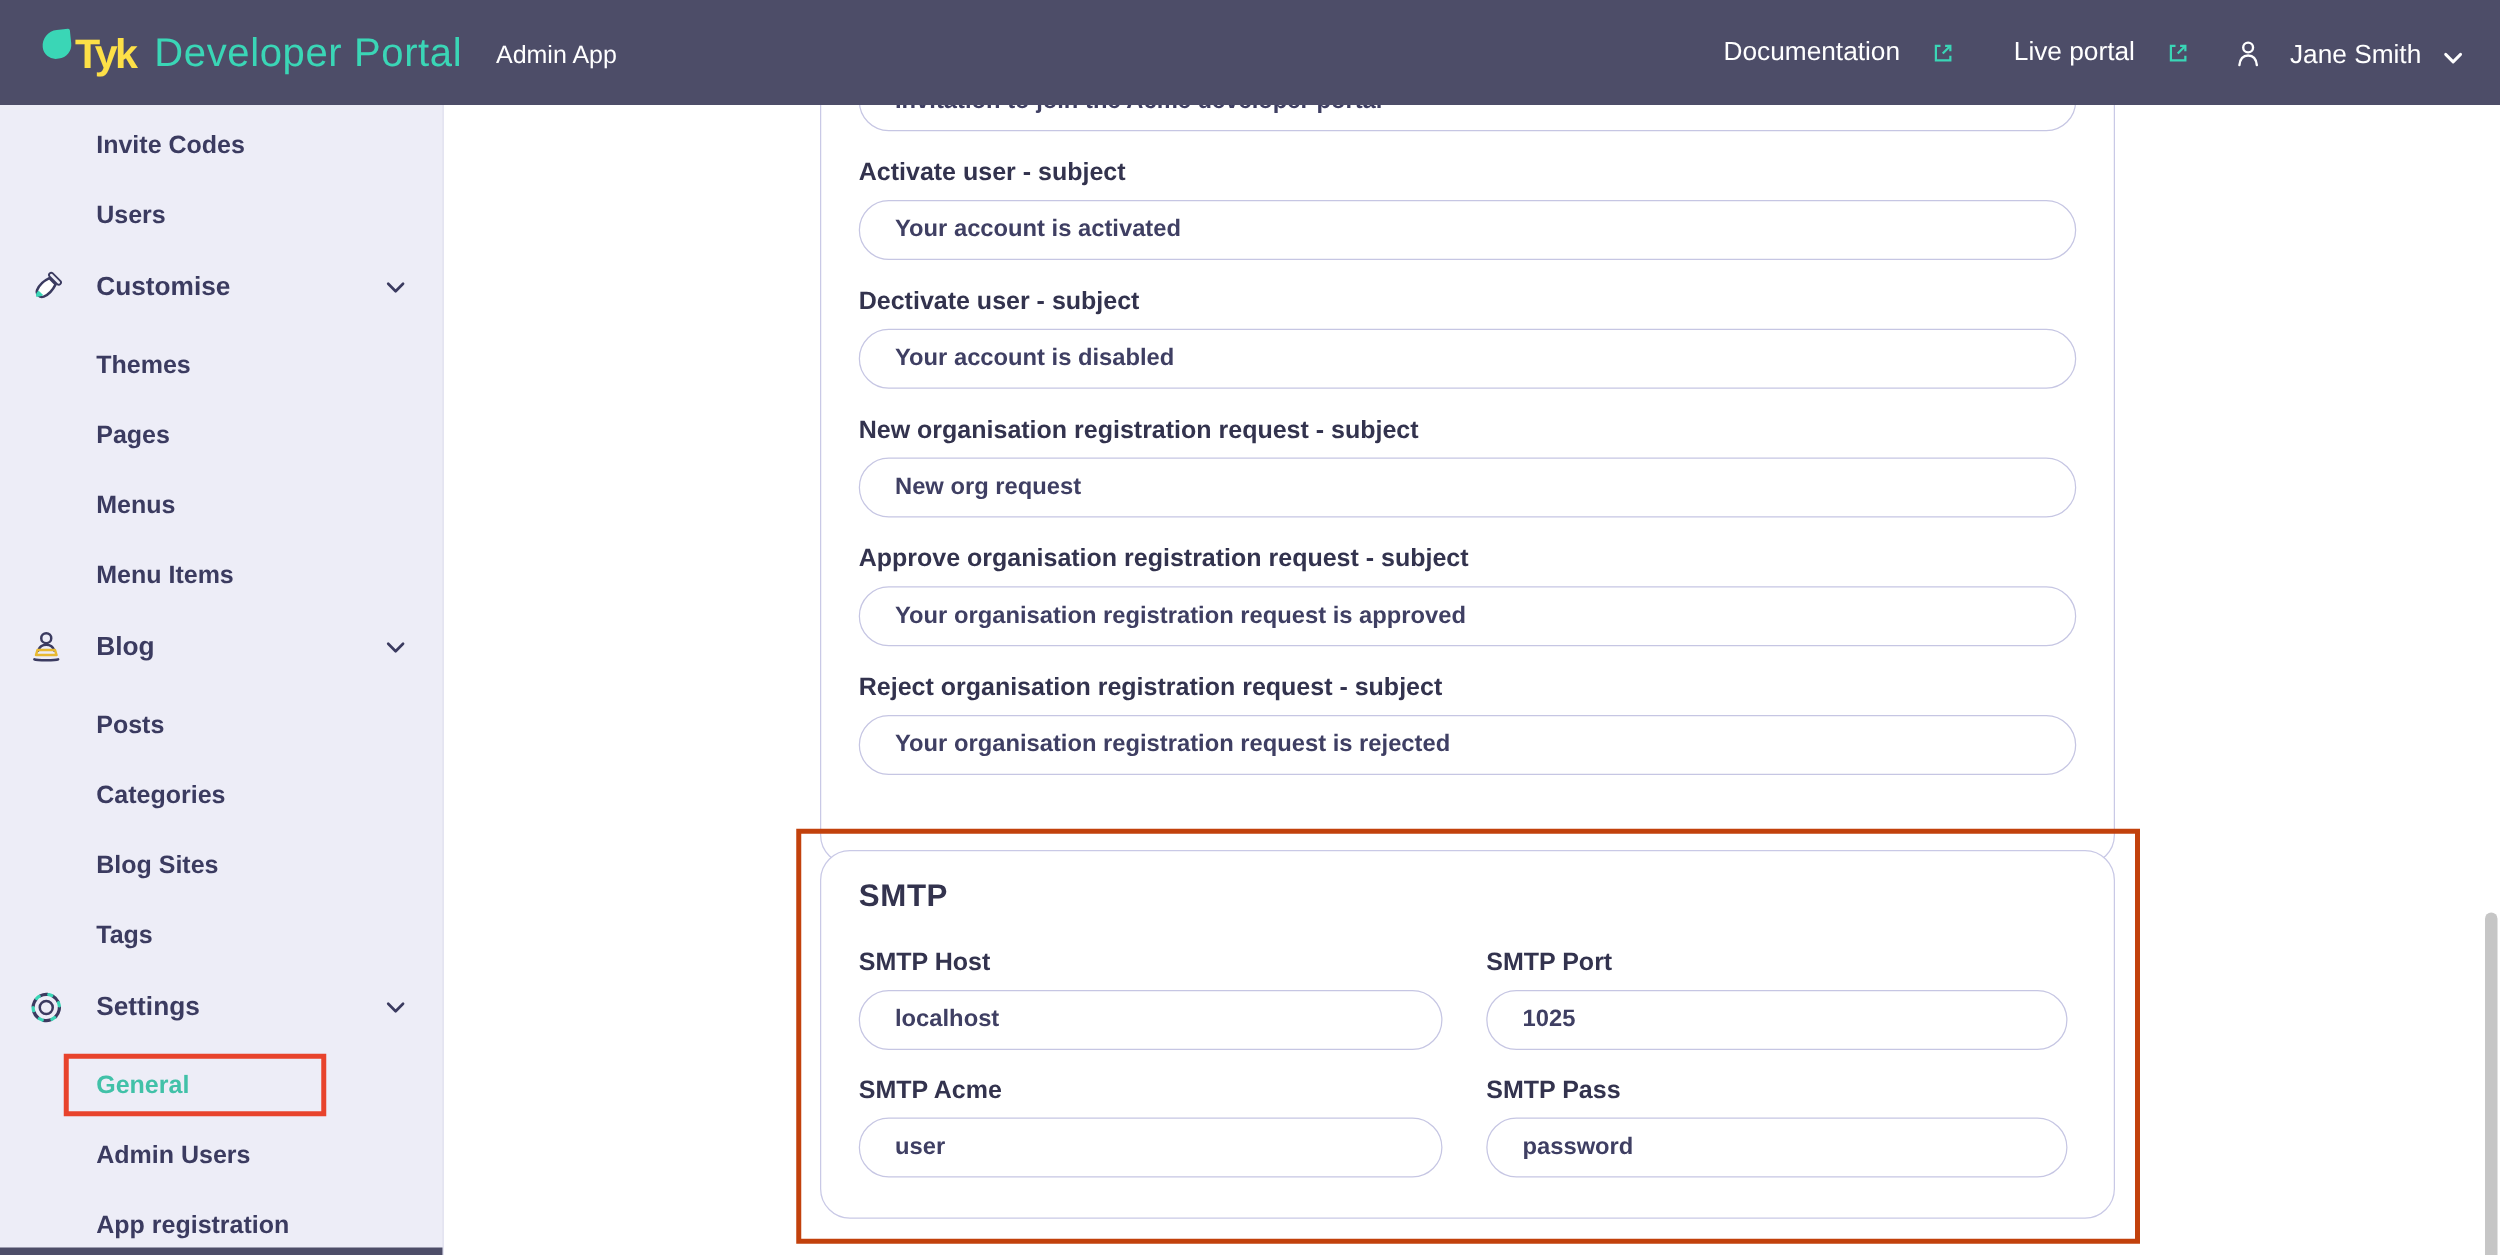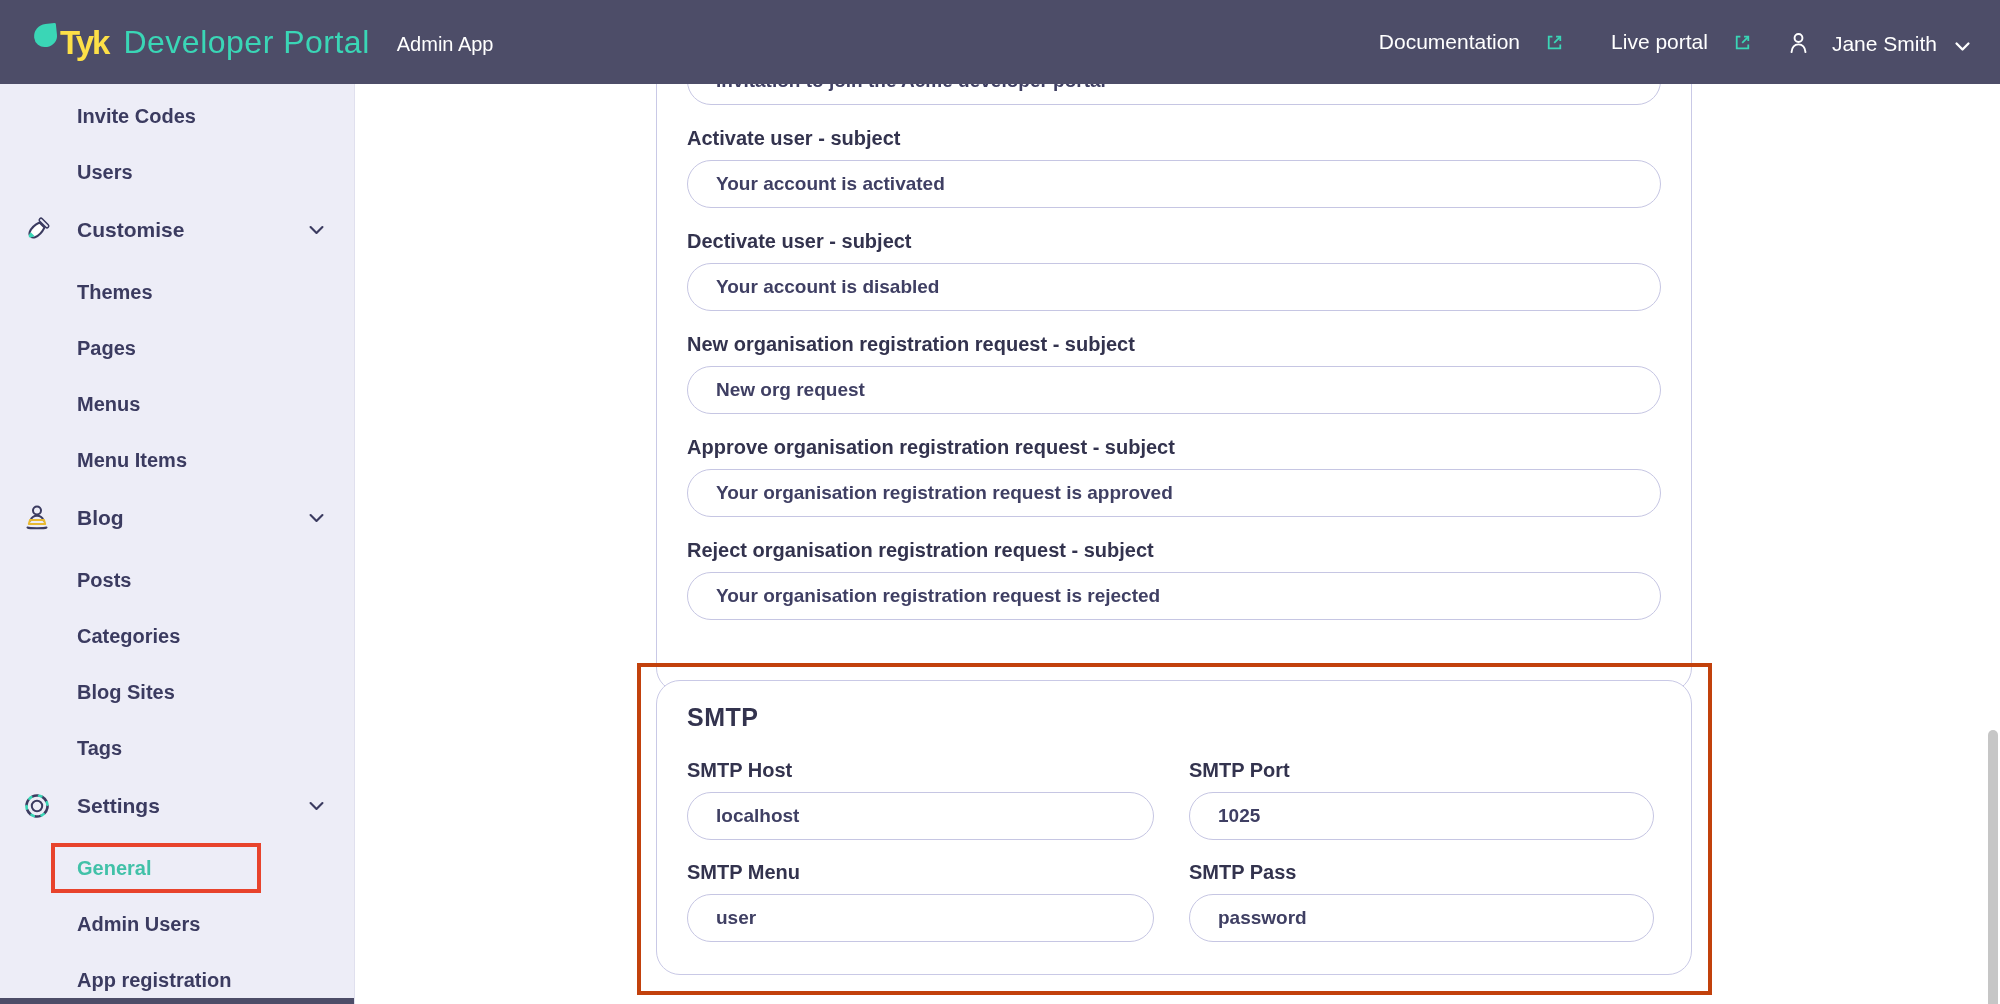--- a/index.html
+++ b/index.html
@@ -219,21 +219,21 @@
         <div class="smtp-grid">
           <div class="field">
             <label class="field-label">SMTP Host</label>
             <input class="field-input" type="text" value="localhost" style="">
           </div>
           <div class="field">
             <label class="field-label">SMTP Port</label>
             <input class="field-input" type="text" value="1025" style="">
           </div>
           <div class="field">
-            <label class="field-label">SMTP Menu</label>
+            <label class="field-label">SMTP Acme</label>
             <input class="field-input" type="text" value="user" style="">
           </div>
           <div class="field">
             <label class="field-label">SMTP Pass</label>
             <input class="field-input" type="text" value="password" style="">
           </div>
         </div>
       </section>
     </div>
 

